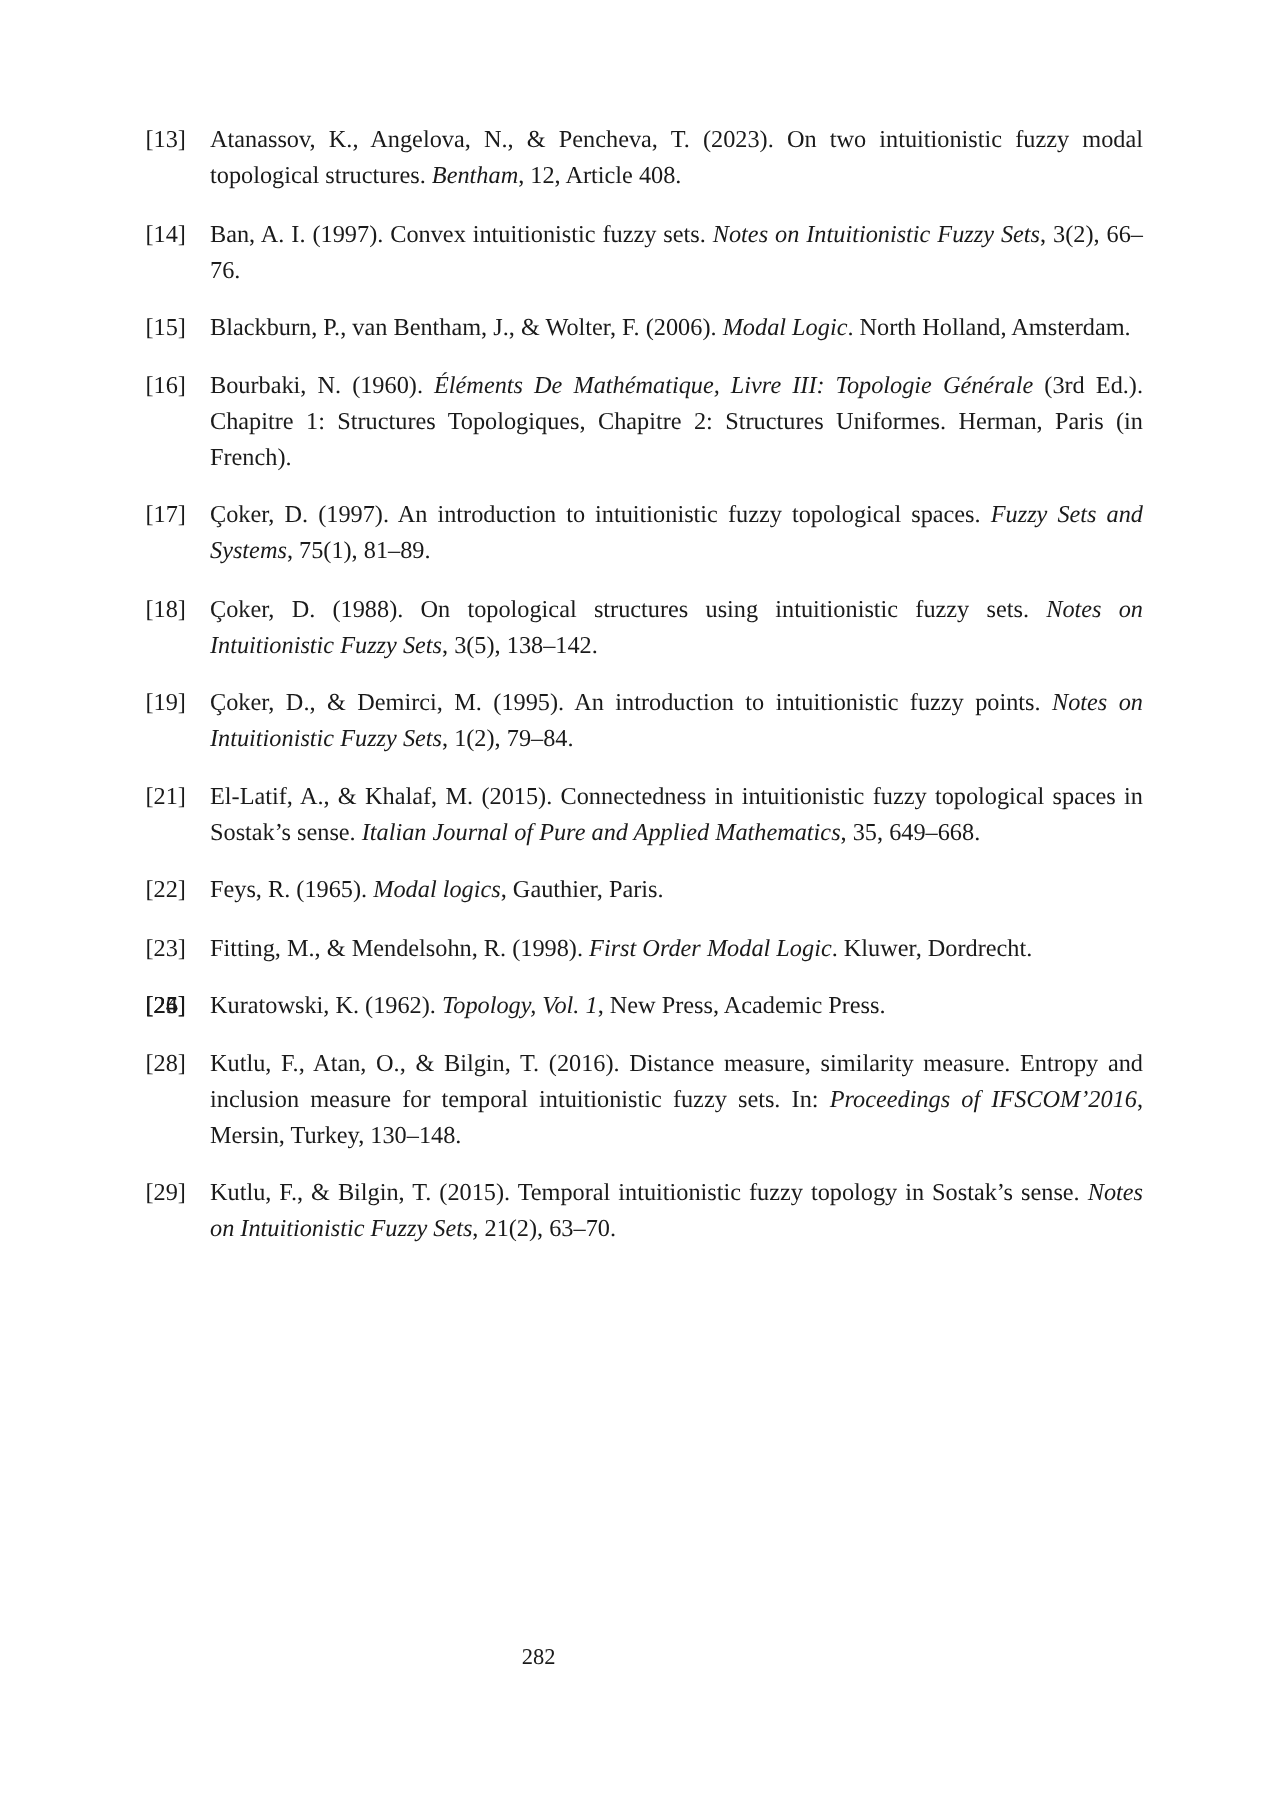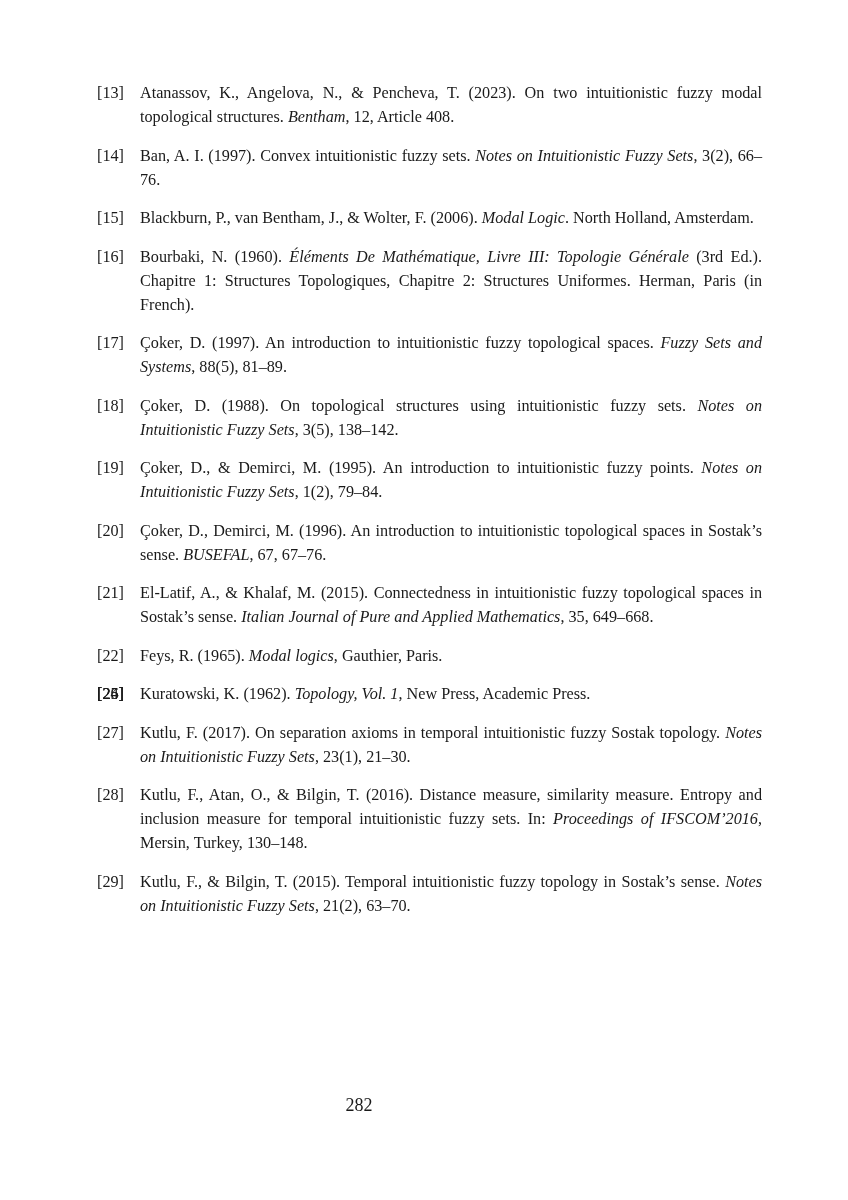--- a/index.html
+++ b/index.html
@@ -47,21 +47,21 @@
     }
     .ref-text .it {
       font-style: italic;
     }
     .page-number {
       position: absolute;
       left: 0;
       width: 718px;
       top: 1094px;
       text-align: center;
-      font-size: 18px;
+      font-size: 15px;
       line-height: 22px;
     }
   </style>
 </head>
 <body>
 
 <div class="page">
   <ol class="refs" id="ref-list">
       <li class="ref">
     <span class="ref-num">[13]</span>
@@ -74,55 +74,51 @@
       <li class="ref">
     <span class="ref-num">[15]</span>
     <span class="ref-text"><span>Blackburn, P., van Bentham, J., &amp; Wolter, F. (2006). </span><span class="it">Modal Logic</span><span>. North Holland, Amsterdam.</span></span>
   </li>
       <li class="ref">
     <span class="ref-num">[16]</span>
     <span class="ref-text"><span>Bourbaki, N. (1960). </span><span class="it">Éléments De Mathématique, Livre III: Topologie Générale</span><span> (3rd Ed.). Chapitre 1: Structures Topologiques, Chapitre 2: Structures Uniformes. Herman, Paris (in French).</span></span>
   </li>
       <li class="ref">
     <span class="ref-num">[17]</span>
-    <span class="ref-text"><span>Çoker, D. (1997). An introduction to intuitionistic fuzzy topological spaces. </span><span class="it">Fuzzy Sets and Systems</span><span>, 88(5), 81–89.</span></span>
+    <span class="ref-text"><span>Çoker, D. (1997). An introduction to intuitionistic fuzzy topological spaces. </span><span class="it">Fuzzy Sets and Systems</span><span>, 75(1), 81–89.</span></span>
   </li>
       <li class="ref">
     <span class="ref-num">[18]</span>
     <span class="ref-text"><span>Çoker, D. (1988). On topological structures using intuitionistic fuzzy sets. </span><span class="it">Notes on Intuitionistic Fuzzy Sets</span><span>, 3(5), 138–142.</span></span>
   </li>
       <li class="ref">
     <span class="ref-num">[19]</span>
     <span class="ref-text"><span>Çoker, D., &amp; Demirci, M. (1995). An introduction to intuitionistic fuzzy points. </span><span class="it">Notes on Intuitionistic Fuzzy Sets</span><span>, 1(2), 79–84.</span></span>
   </li>
       <li class="ref">
-    <span class="ref-num">[20]</span>
-    <span class="ref-text"><span>Çoker, D., Demirci, M. (1996). An introduction to intuitionistic topological spaces in Sostak’s sense. </span><span class="it">BUSEFAL</span><span>, 67, 67–76.</span></span>
-  </li>
-      <li class="ref">
     <span class="ref-num">[21]</span>
     <span class="ref-text"><span>El-Latif, A., &amp; Khalaf, M. (2015). Connectedness in intuitionistic fuzzy topological spaces in Sostak’s sense. </span><span class="it">Italian Journal of Pure and Applied Mathematics</span><span>, 35, 649–668.</span></span>
   </li>
       <li class="ref">
     <span class="ref-num">[22]</span>
     <span class="ref-text"><span>Feys, R. (1965). </span><span class="it">Modal logics</span><span>, Gauthier, Paris.</span></span>
+  </li>
+      <li class="ref">
+    <span class="ref-num">[23]</span>
+    <span class="ref-text"><span>Fitting, M., &amp; Mendelsohn, R. (1998). </span><span class="it">First Order Modal Logic</span><span>. Kluwer, Dordrecht.</span></span>
   </li>
       <li class="ref">
     <span class="ref-num">[24]</span>
   </li>
       <li class="ref">
     <span class="ref-num">[25]</span>
   </li>
       <li class="ref">
     <span class="ref-num">[26]</span>
     <span class="ref-text"><span>Kuratowski, K. (1962). </span><span class="it">Topology, Vol. 1</span><span>, New Press, Academic Press.</span></span>
-  </li>
-      <li class="ref">
-    <span class="ref-num">[27]</span>
-    <span class="ref-text"><span>Kutlu, F. (2017). On separation axioms in temporal intuitionistic fuzzy Sostak topology. </span><span class="it">Notes on Intuitionistic Fuzzy Sets</span><span>, 23(1), 21–30.</span></span>
   </li>
       <li class="ref">
     <span class="ref-num">[28]</span>
     <span class="ref-text"><span>Kutlu, F., Atan, O., &amp; Bilgin, T. (2016). Distance measure, similarity measure. Entropy and inclusion measure for temporal intuitionistic fuzzy sets. In: </span><span class="it">Proceedings of IFSCOM’2016</span><span>, Mersin, Turkey, 130–148.</span></span>
   </li>
       <li class="ref">
     <span class="ref-num">[29]</span>
     <span class="ref-text"><span>Kutlu, F., &amp; Bilgin, T. (2015). Temporal intuitionistic fuzzy topology in Sostak’s sense. </span><span class="it">Notes on Intuitionistic Fuzzy Sets</span><span>, 21(2), 63–70.</span></span>
   </li>
     </ol>

